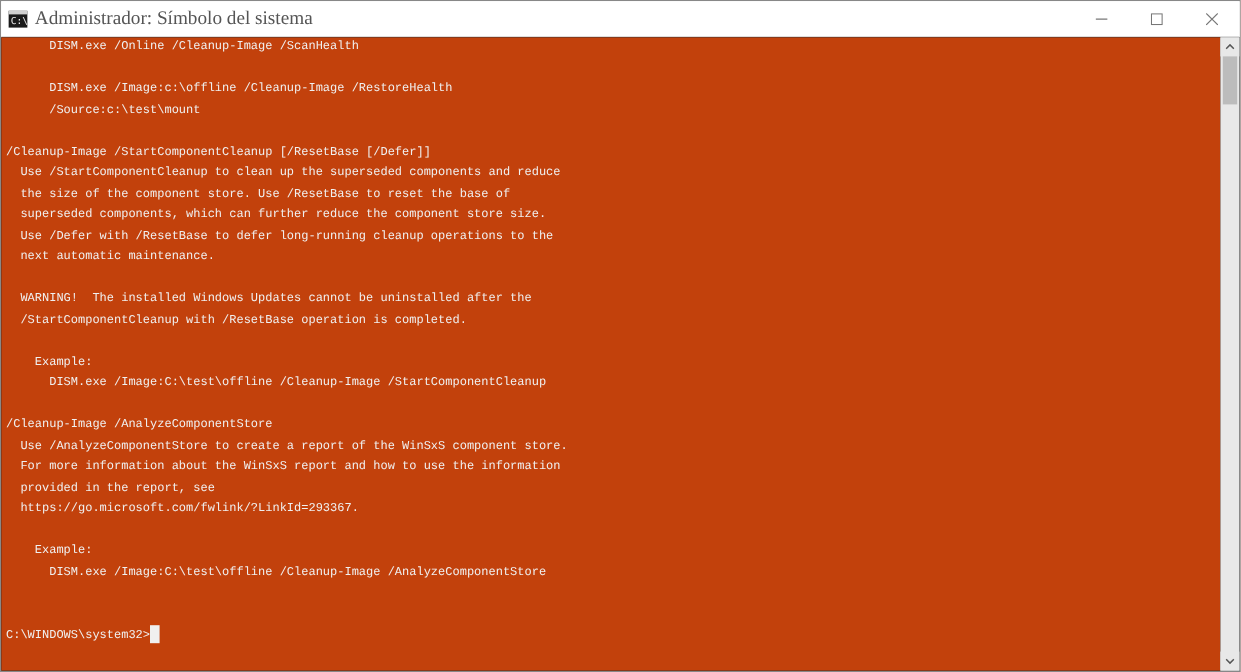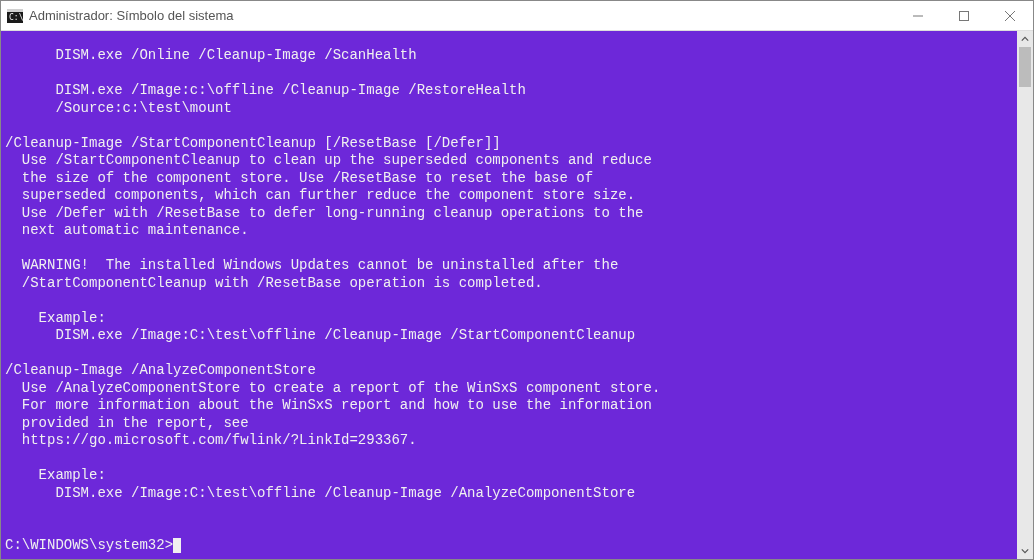--- a/index.html
+++ b/index.html
@@ -32,23 +32,24 @@
     }
     .app-icon {
       width: 16px;
       height: 16px;
       margin-right: 6px;
       display: flex;
       align-items: center;
       justify-content: center;
     }
     .title-text {
-      font-size: 13px;
+      font-size: 16px;
       color: #555;
       flex: 1;
+      font-family: Liberation Serif, serif;
     }
     .window-controls {
       display: flex;
       height: 100%;
     }
     .win-btn {
       width: 46px;
       height: 100%;
       display: flex;
       align-items: center;
@@ -62,26 +63,26 @@
       height: 10px;
     }
     .terminal-wrap {
       flex: 1;
       display: flex;
       background: #000;
       overflow: hidden;
     }
     .terminal {
       flex: 1;
-      background: #6d28d9;
+      background: #c2410c;
       color: #f0f0f0;
       font-family: Consolas, "Courier New", monospace;
-      font-size: 14px;
+      font-size: 10px;
       line-height: 17.5px;
-      padding: 16px 0 4px 4px;
+      padding: 0 0 4px 4px;
       white-space: pre;
       overflow: hidden;
     }
     .scrollbar {
       width: 16px;
       background: #e8e8e8;
       position: relative;
       flex-shrink: 0;
     }
     .scroll-arrow {

